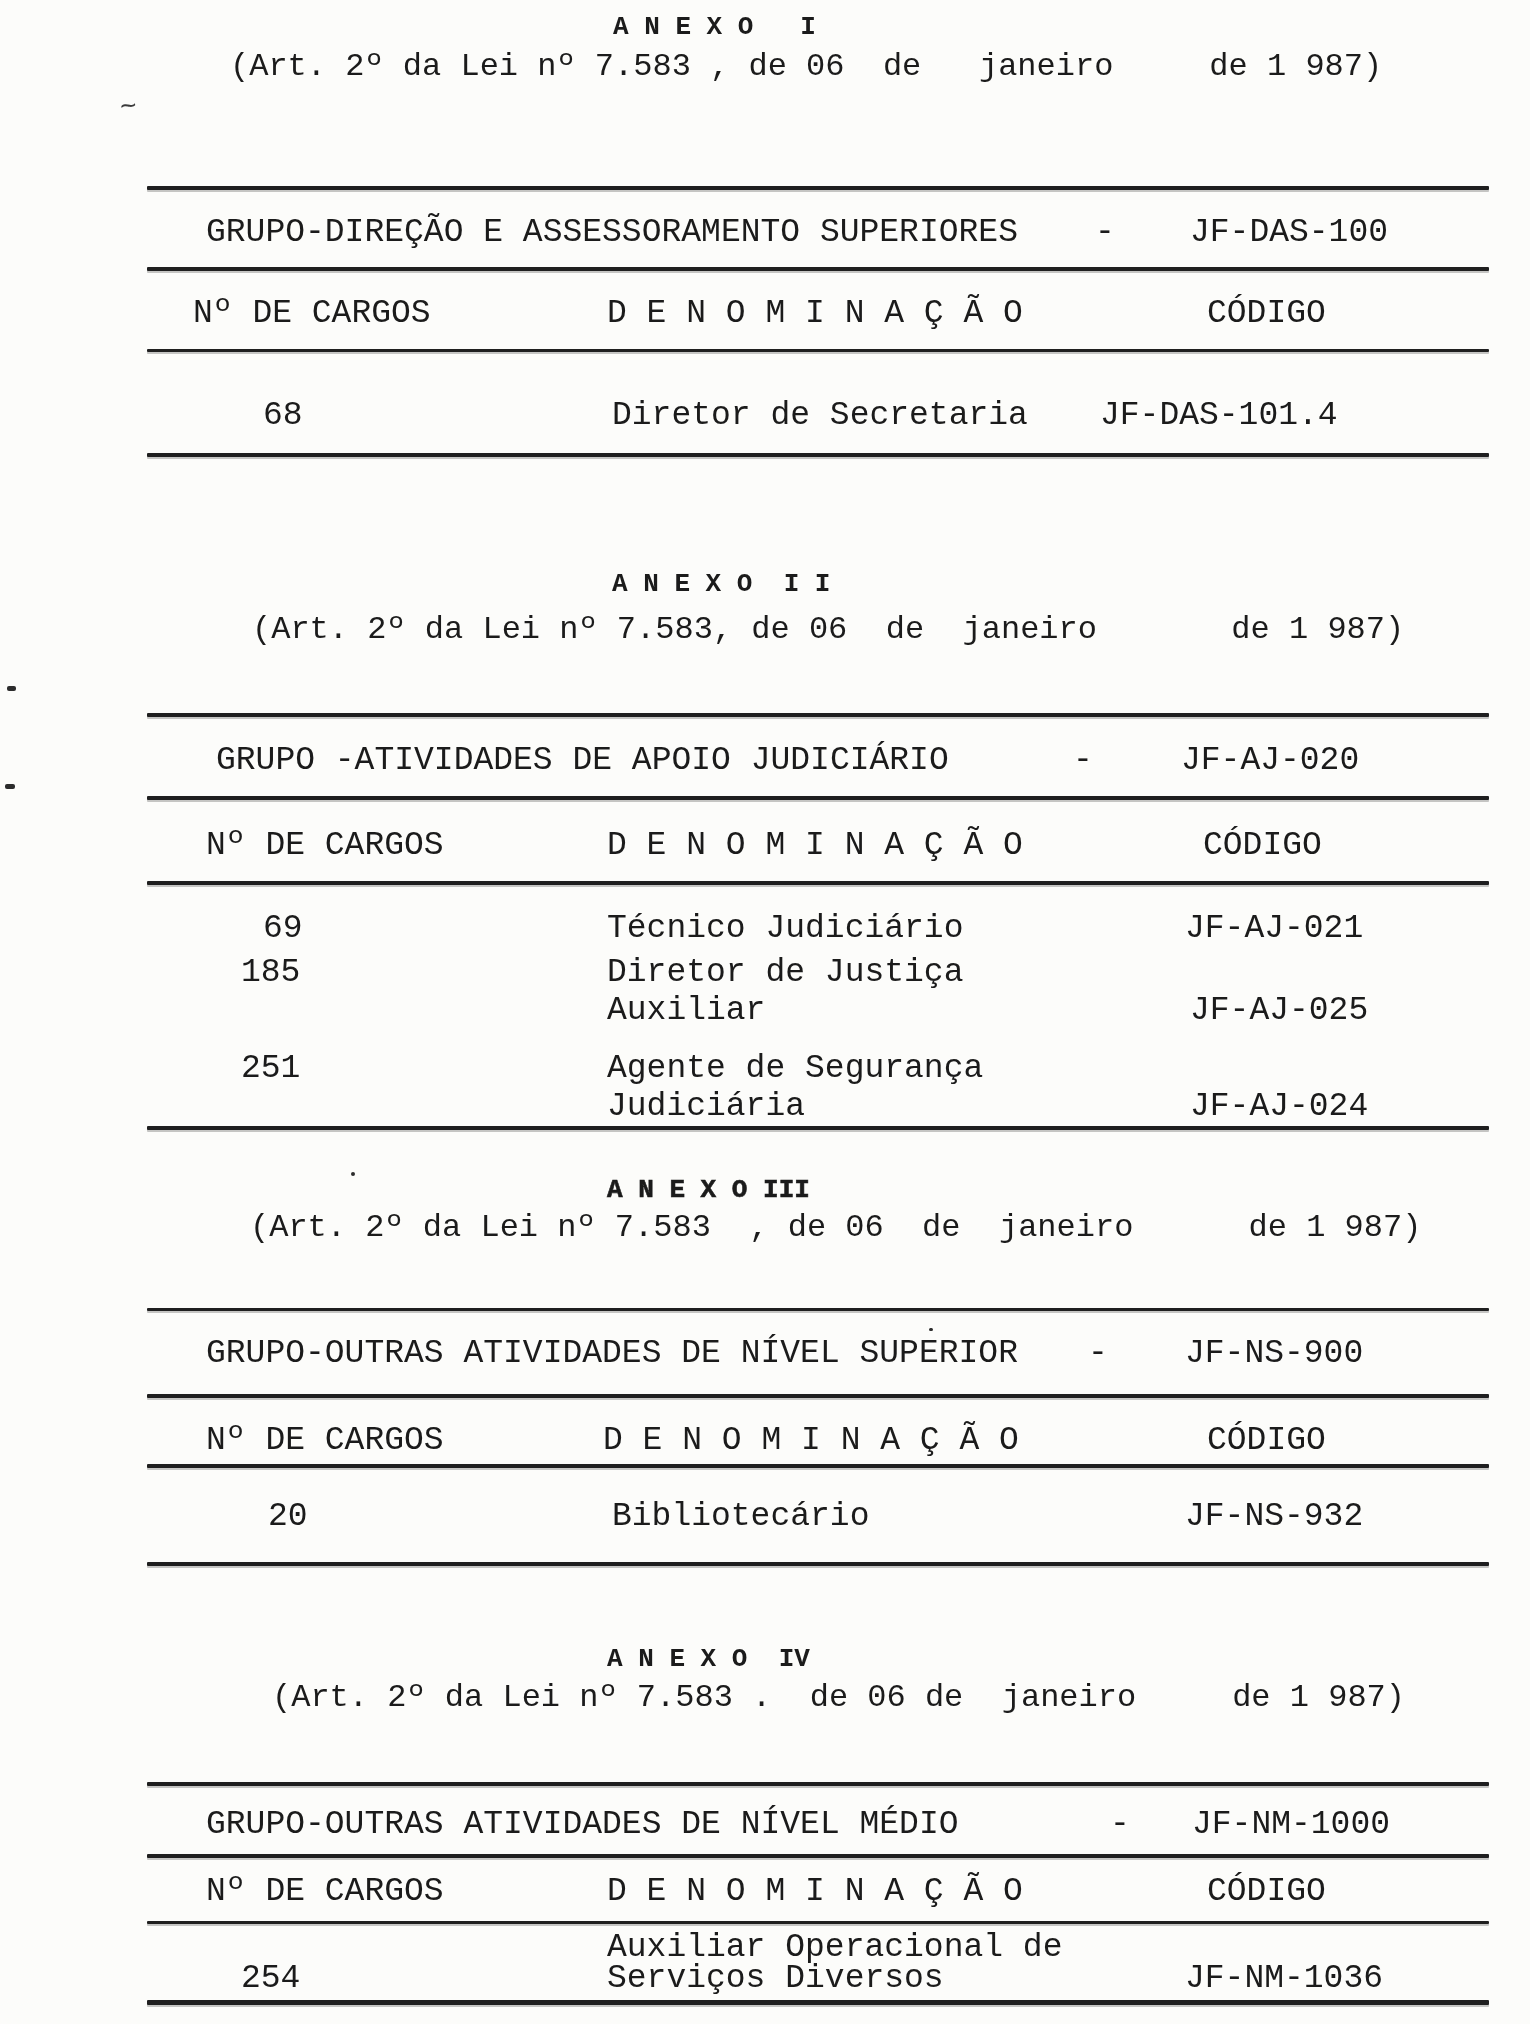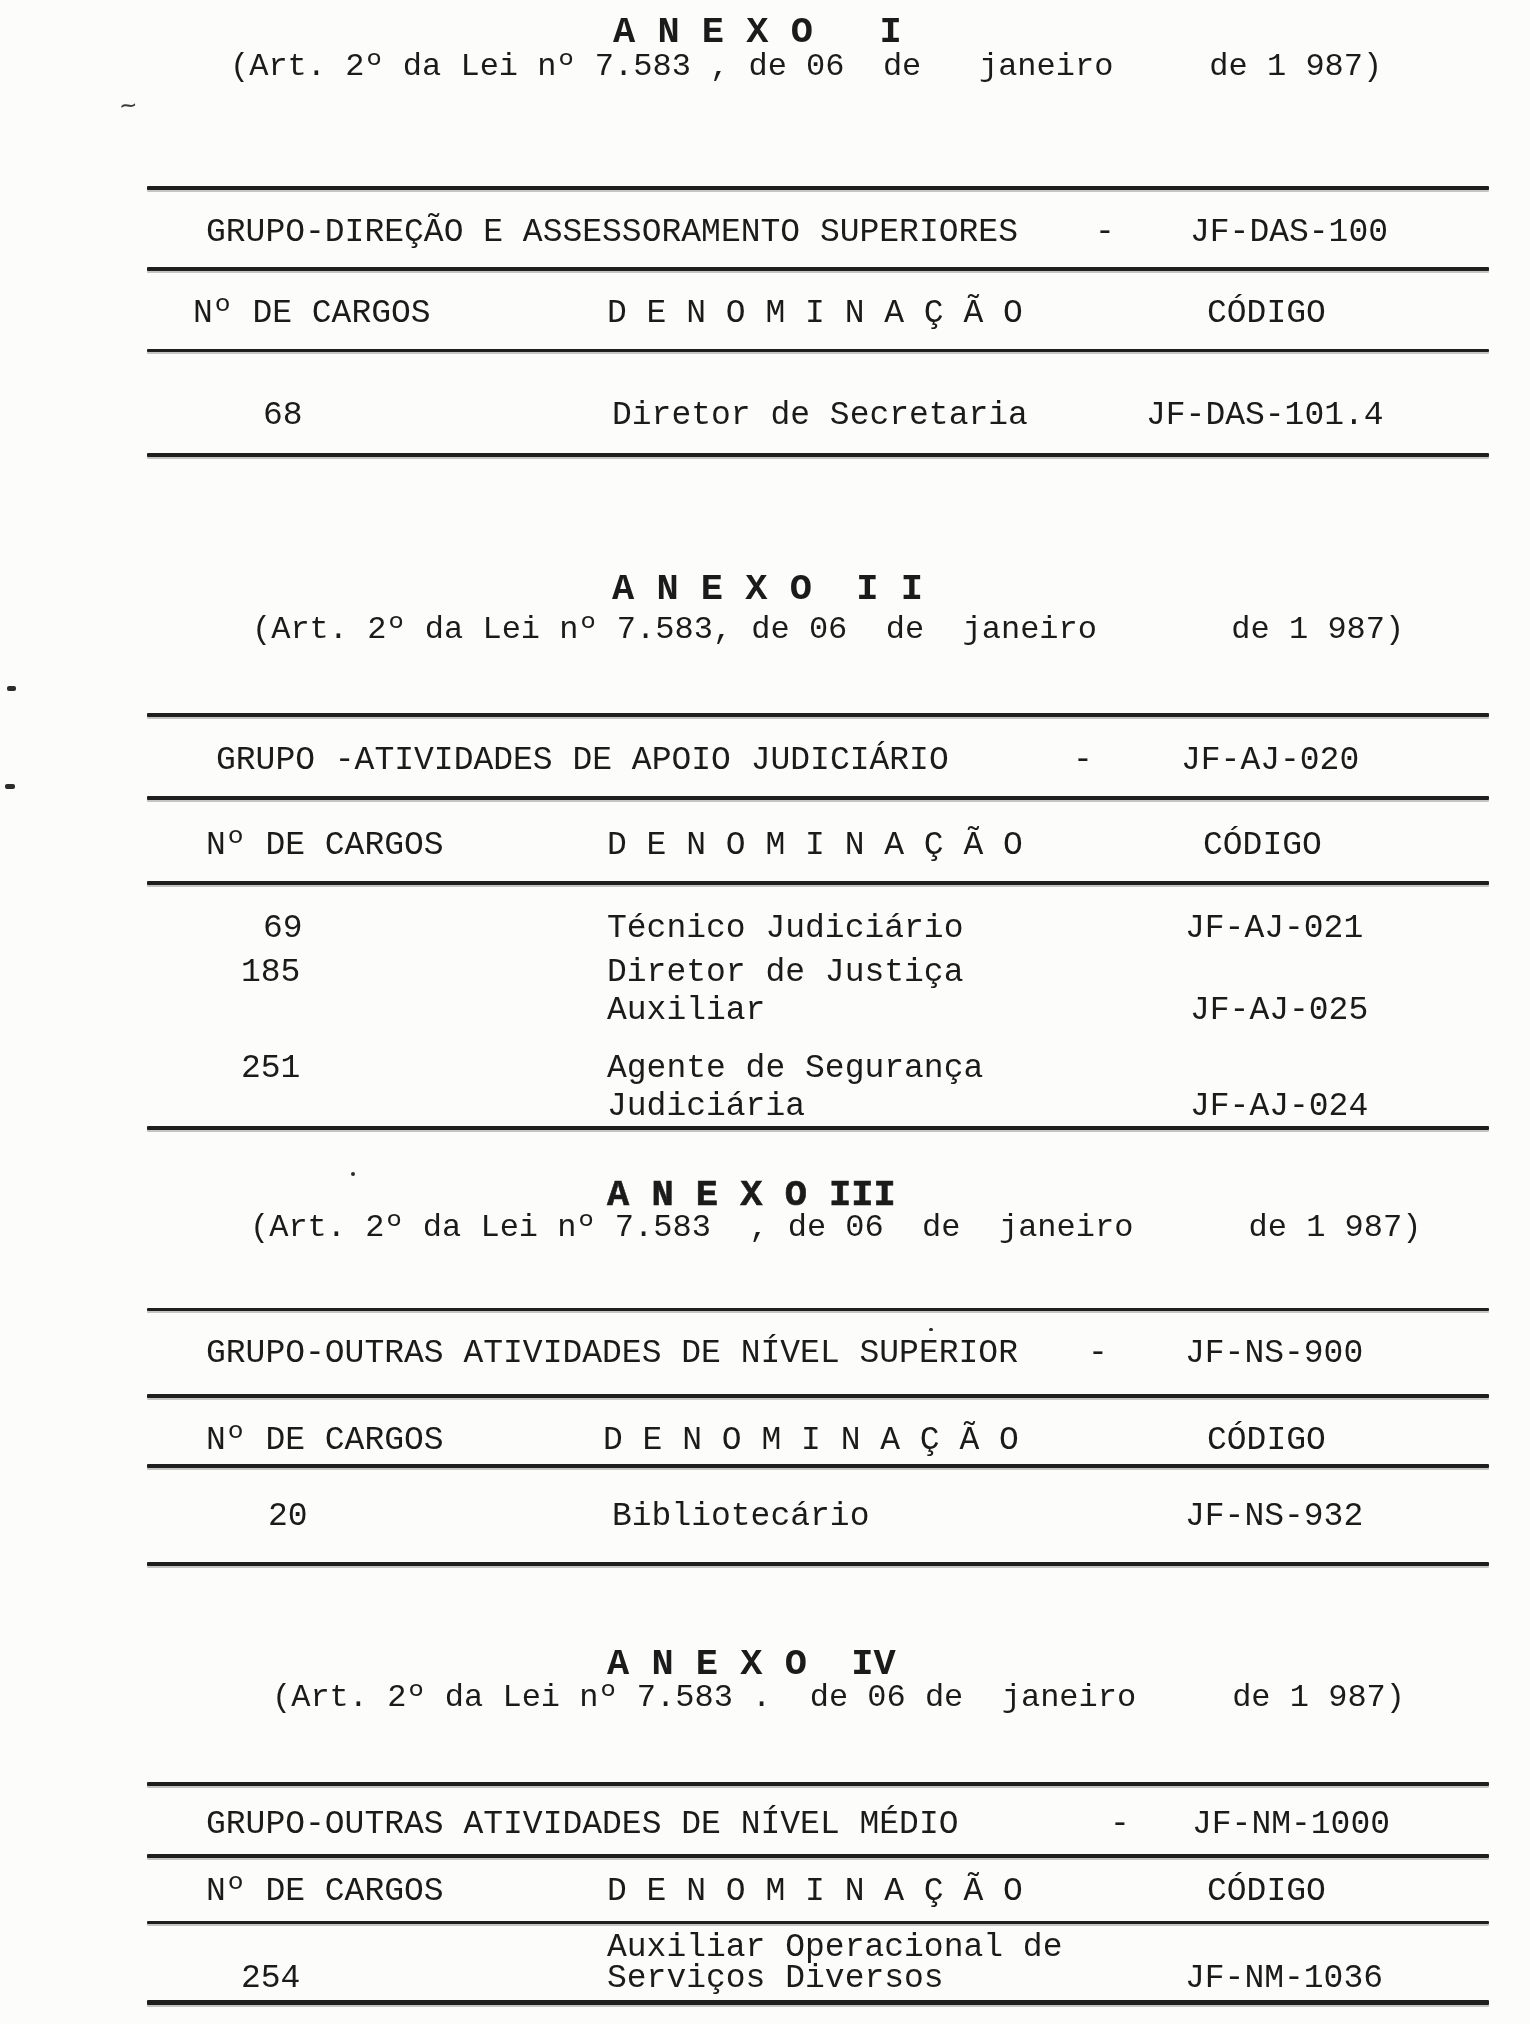--- a/index.html
+++ b/index.html
@@ -4,21 +4,21 @@
 <style>
   html,body{margin:0;padding:0;background:#d9d9d9;}
   .page{
     position:relative;width:1530px;height:2024px;margin:0 auto;
     background:#fcfcfa;overflow:hidden;
     font-family:"Liberation Mono","DejaVu Sans Mono",monospace;
     color:#1b1b1b;
   }
   .t{position:absolute;white-space:pre;font-size:33px;line-height:1;}
   .sub{font-size:32px;}
-  .title{font-size:37px;font-weight:700;}
+  .title{font-size:26px;font-weight:700;}
   .rule{
     position:absolute;left:147px;width:1342px;height:4px;background:#1f1f1f;
     box-shadow:0 2px 0 rgba(30,30,30,.25);border-radius:1px;
   }
   .rule.thin{height:3px;}
   .rule.heavy{height:5px;}
   .speck{position:absolute;background:#2c2c2c;border-radius:2px;}
   .tilde{position:absolute;font-size:28px;color:#3a3a3a;transform:rotate(-8deg);}
 </style>
 </head>
@@ -36,21 +36,21 @@
   <div class="t" style="left:1190px;top:216px">JF-DAS-100</div>
   <div class="rule" style="top:267px"></div>
 
   <div class="t" style="left:193px;top:297px">Nº DE CARGOS</div>
   <div class="t" style="left:607px;top:297px">D E N O M I N A Ç Ã O</div>
   <div class="t" style="left:1207px;top:297px">CÓDIGO</div>
   <div class="rule thin" style="top:349px"></div>
 
   <div class="t" style="left:263px;top:399px">68</div>
   <div class="t" style="left:612px;top:399px">Diretor de Secretaria</div>
-  <div class="t" style="left:1146px;top:399px">JF-DAS-101.4</div>
+  <div class="t" style="left:1100px;top:399px">JF-DAS-101.4</div>
   <div class="rule" style="top:453px"></div>
 
   <div class="t title" style="left:612px;top:571px">A N E X O  I I</div>
   <div class="t sub" style="left:252px;top:614px">(Art. 2º da Lei nº 7.583, de 06  de  janeiro       de 1 987)</div>
   <div class="speck" style="left:7px;top:686px;width:9px;height:5px"></div>
   <div class="speck" style="left:5px;top:784px;width:10px;height:5px"></div>
 
   <div class="rule" style="top:713px"></div>
   <div class="t" style="left:216px;top:744px">GRUPO -ATIVIDADES DE APOIO JUDICIÁRIO</div>
   <div class="t" style="left:1073px;top:744px">-</div>

